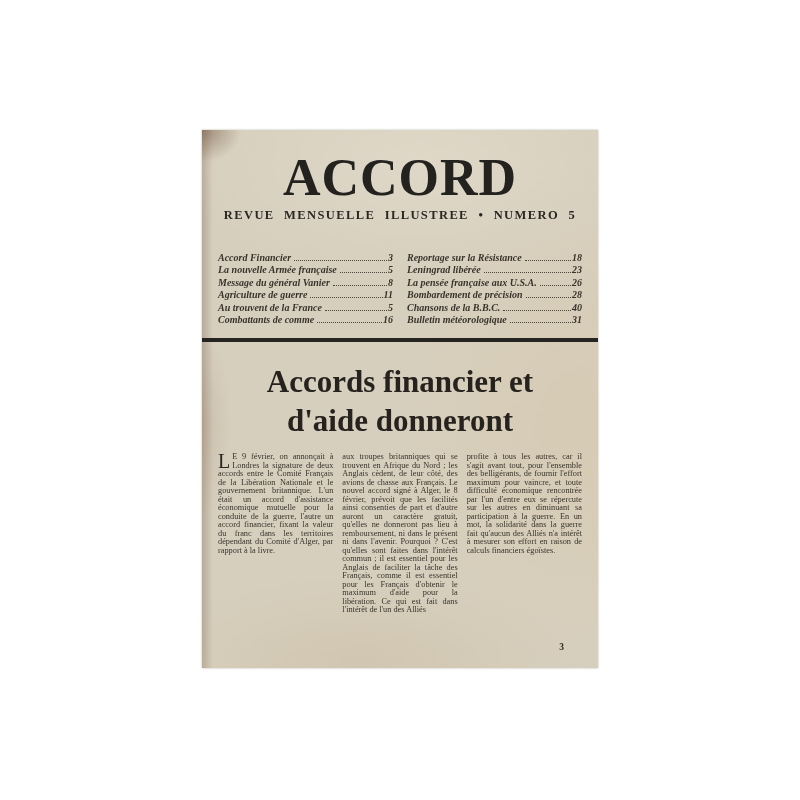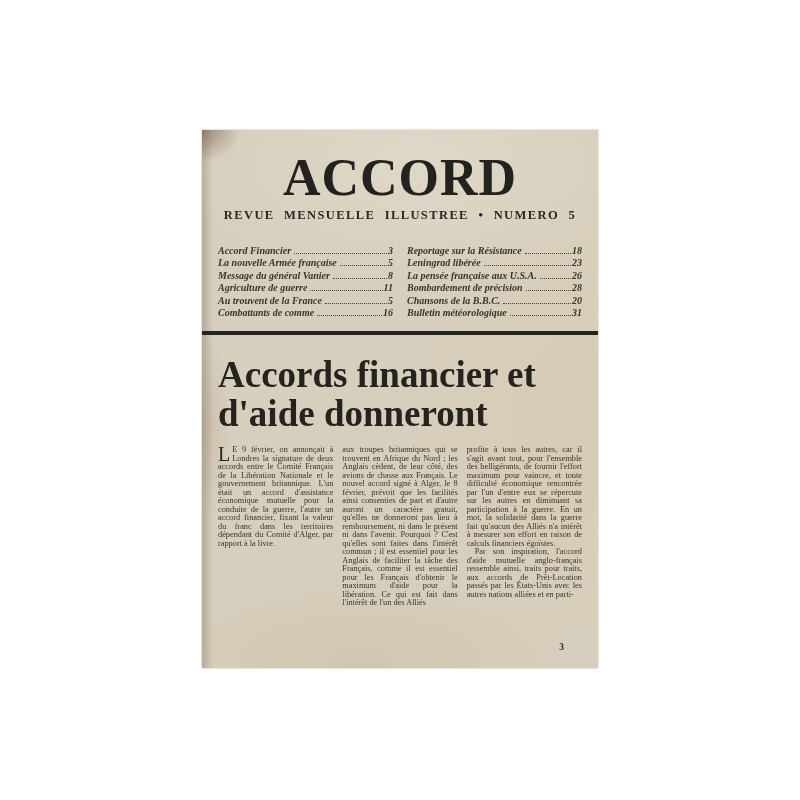--- a/index.html
+++ b/index.html
@@ -13,29 +13,29 @@
           radial-gradient(ellipse 320px 160px at 55% 6%, rgba(226,219,203,0.70), rgba(226,219,203,0) 75%),
           radial-gradient(ellipse 260px 320px at 96% 55%, rgba(213,198,168,0.45), rgba(213,198,168,0) 75%),
           radial-gradient(ellipse 300px 120px at 40% 99%, rgba(198,184,156,0.40), rgba(198,184,156,0) 75%),
           linear-gradient(to right, rgba(110,85,65,0.30), rgba(110,85,65,0) 11px),
           #d7cfbe;
         box-shadow:0 0 2px rgba(120,110,90,0.5);}
   .mag-title{margin:22px 0 4px;text-align:center;font-size:52px;line-height:1;font-weight:bold;
              letter-spacing:1px;color:#24221e;}
   .mag-subtitle{text-align:center;font-size:12.5px;font-weight:bold;
                 letter-spacing:1.4px;word-spacing:5px;color:#2a2723;}
-  .toc{display:flex;gap:14px;margin-top:22px;}
+  .toc{display:flex;gap:14px;margin-top:29px;}
   .toc-col{flex:1;min-width:0;}
   .toc-row{display:flex;align-items:baseline;font-style:italic;font-weight:bold;
            font-size:10px;line-height:12.4px;color:#38332b;}
   .toc-title{white-space:nowrap;padding-right:2px;}
   .toc-fill{flex:1;border-bottom:1.6px dotted #4a443a;margin:0 1px 2px 1px;min-width:6px;}
   .toc-page{white-space:nowrap;}
   .rule{margin:12px -16px 0;height:4px;background:#262420;}
-  .article-title{margin:20px 0 4px;font-weight:bold;font-size:37px;
+  .article-title{margin:20px 0 4px;text-align:center;font-weight:bold;font-size:31px;
                  line-height:39px;color:#26231f;}
   .body-cols{display:flex;gap:9px;margin-top:13px;}
   .body-col{flex:1;min-width:0;text-align:justify;font-size:8.3px;line-height:8.5px;
             color:#37332b;}
   .body-col p{margin:0;}
   .body-col p + p{text-indent:8px;}
   .dropcap{float:left;font-size:20px;line-height:15px;padding:1px 2px 0 0;color:#2a2621;}
   .pagenum{position:absolute;right:34px;bottom:16px;font-size:9.5px;font-weight:bold;color:#2f2b24;}
 </style>
 </head>
@@ -98,21 +98,21 @@
             <span class="toc-page">26</span>
           </div>
           <div class="toc-row">
             <span class="toc-title">Bombardement de précision</span>
             <span class="toc-fill"></span>
             <span class="toc-page">28</span>
           </div>
           <div class="toc-row">
             <span class="toc-title">Chansons de la B.B.C.</span>
             <span class="toc-fill"></span>
-            <span class="toc-page">20</span>
+            <span class="toc-page">40</span>
           </div>
           <div class="toc-row">
             <span class="toc-title">Bulletin météorologique</span>
             <span class="toc-fill"></span>
             <span class="toc-page">31</span>
           </div>
         </div>
     </div>
 
     <div class="rule"></div>
@@ -124,19 +124,18 @@
 
     <div class="body-cols">
       <div class="body-col">
           <p><span class="dropcap">L</span>E 9 février, on annonçait à Londres la signature de deux accords entre le Comité Français de la Libération Nationale et le gouvernement britannique. L'un était un accord d'assistance économique mutuelle pour la conduite de la guerre, l'autre un accord financier, fixant la valeur du franc dans les territoires dépendant du Comité d'Alger, par rapport à la livre.</p>
         </div>
       <div class="body-col">
           <p>aux troupes britanniques qui se trouvent en Afrique du Nord ; les Anglais cèdent, de leur côté, des avions de chasse aux Français. Le nouvel accord signé à Alger, le 8 février, prévoit que les facilités ainsi consenties de part et d'autre auront un caractère gratuit, qu'elles ne donneront pas lieu à remboursement, ni dans le présent ni dans l'avenir. Pourquoi ? C'est qu'elles sont faites dans l'intérêt commun ; il est essentiel pour les Anglais de faciliter la tâche des Français, comme il est essentiel pour les Français d'obtenir le maximum d'aide pour la libération. Ce qui est fait dans l'intérêt de l'un des Alliés</p>
         </div>
       <div class="body-col">
           <p>profite à tous les autres, car il s'agit avant tout, pour l'ensemble des belligérants, de fournir l'effort maximum pour vaincre, et toute difficulté économique rencontrée par l'un d'entre eux se répercute sur les autres en diminuant sa participation à la guerre. En un mot, la solidarité dans la guerre fait qu'aucun des Alliés n'a intérêt à mesurer son effort en raison de calculs financiers égoïstes.</p>
-          <p>Par son inspiration, l'accord d'aide mutuelle anglo-français ressemble ainsi, traits pour traits, aux accords de Prêt-Location passés par les États-Unis avec les autres nations alliées et en parti-</p>
         </div>
     </div>
 
     <div class="pagenum">3</div>
   </div>
 </div>
 
 </body></html>

